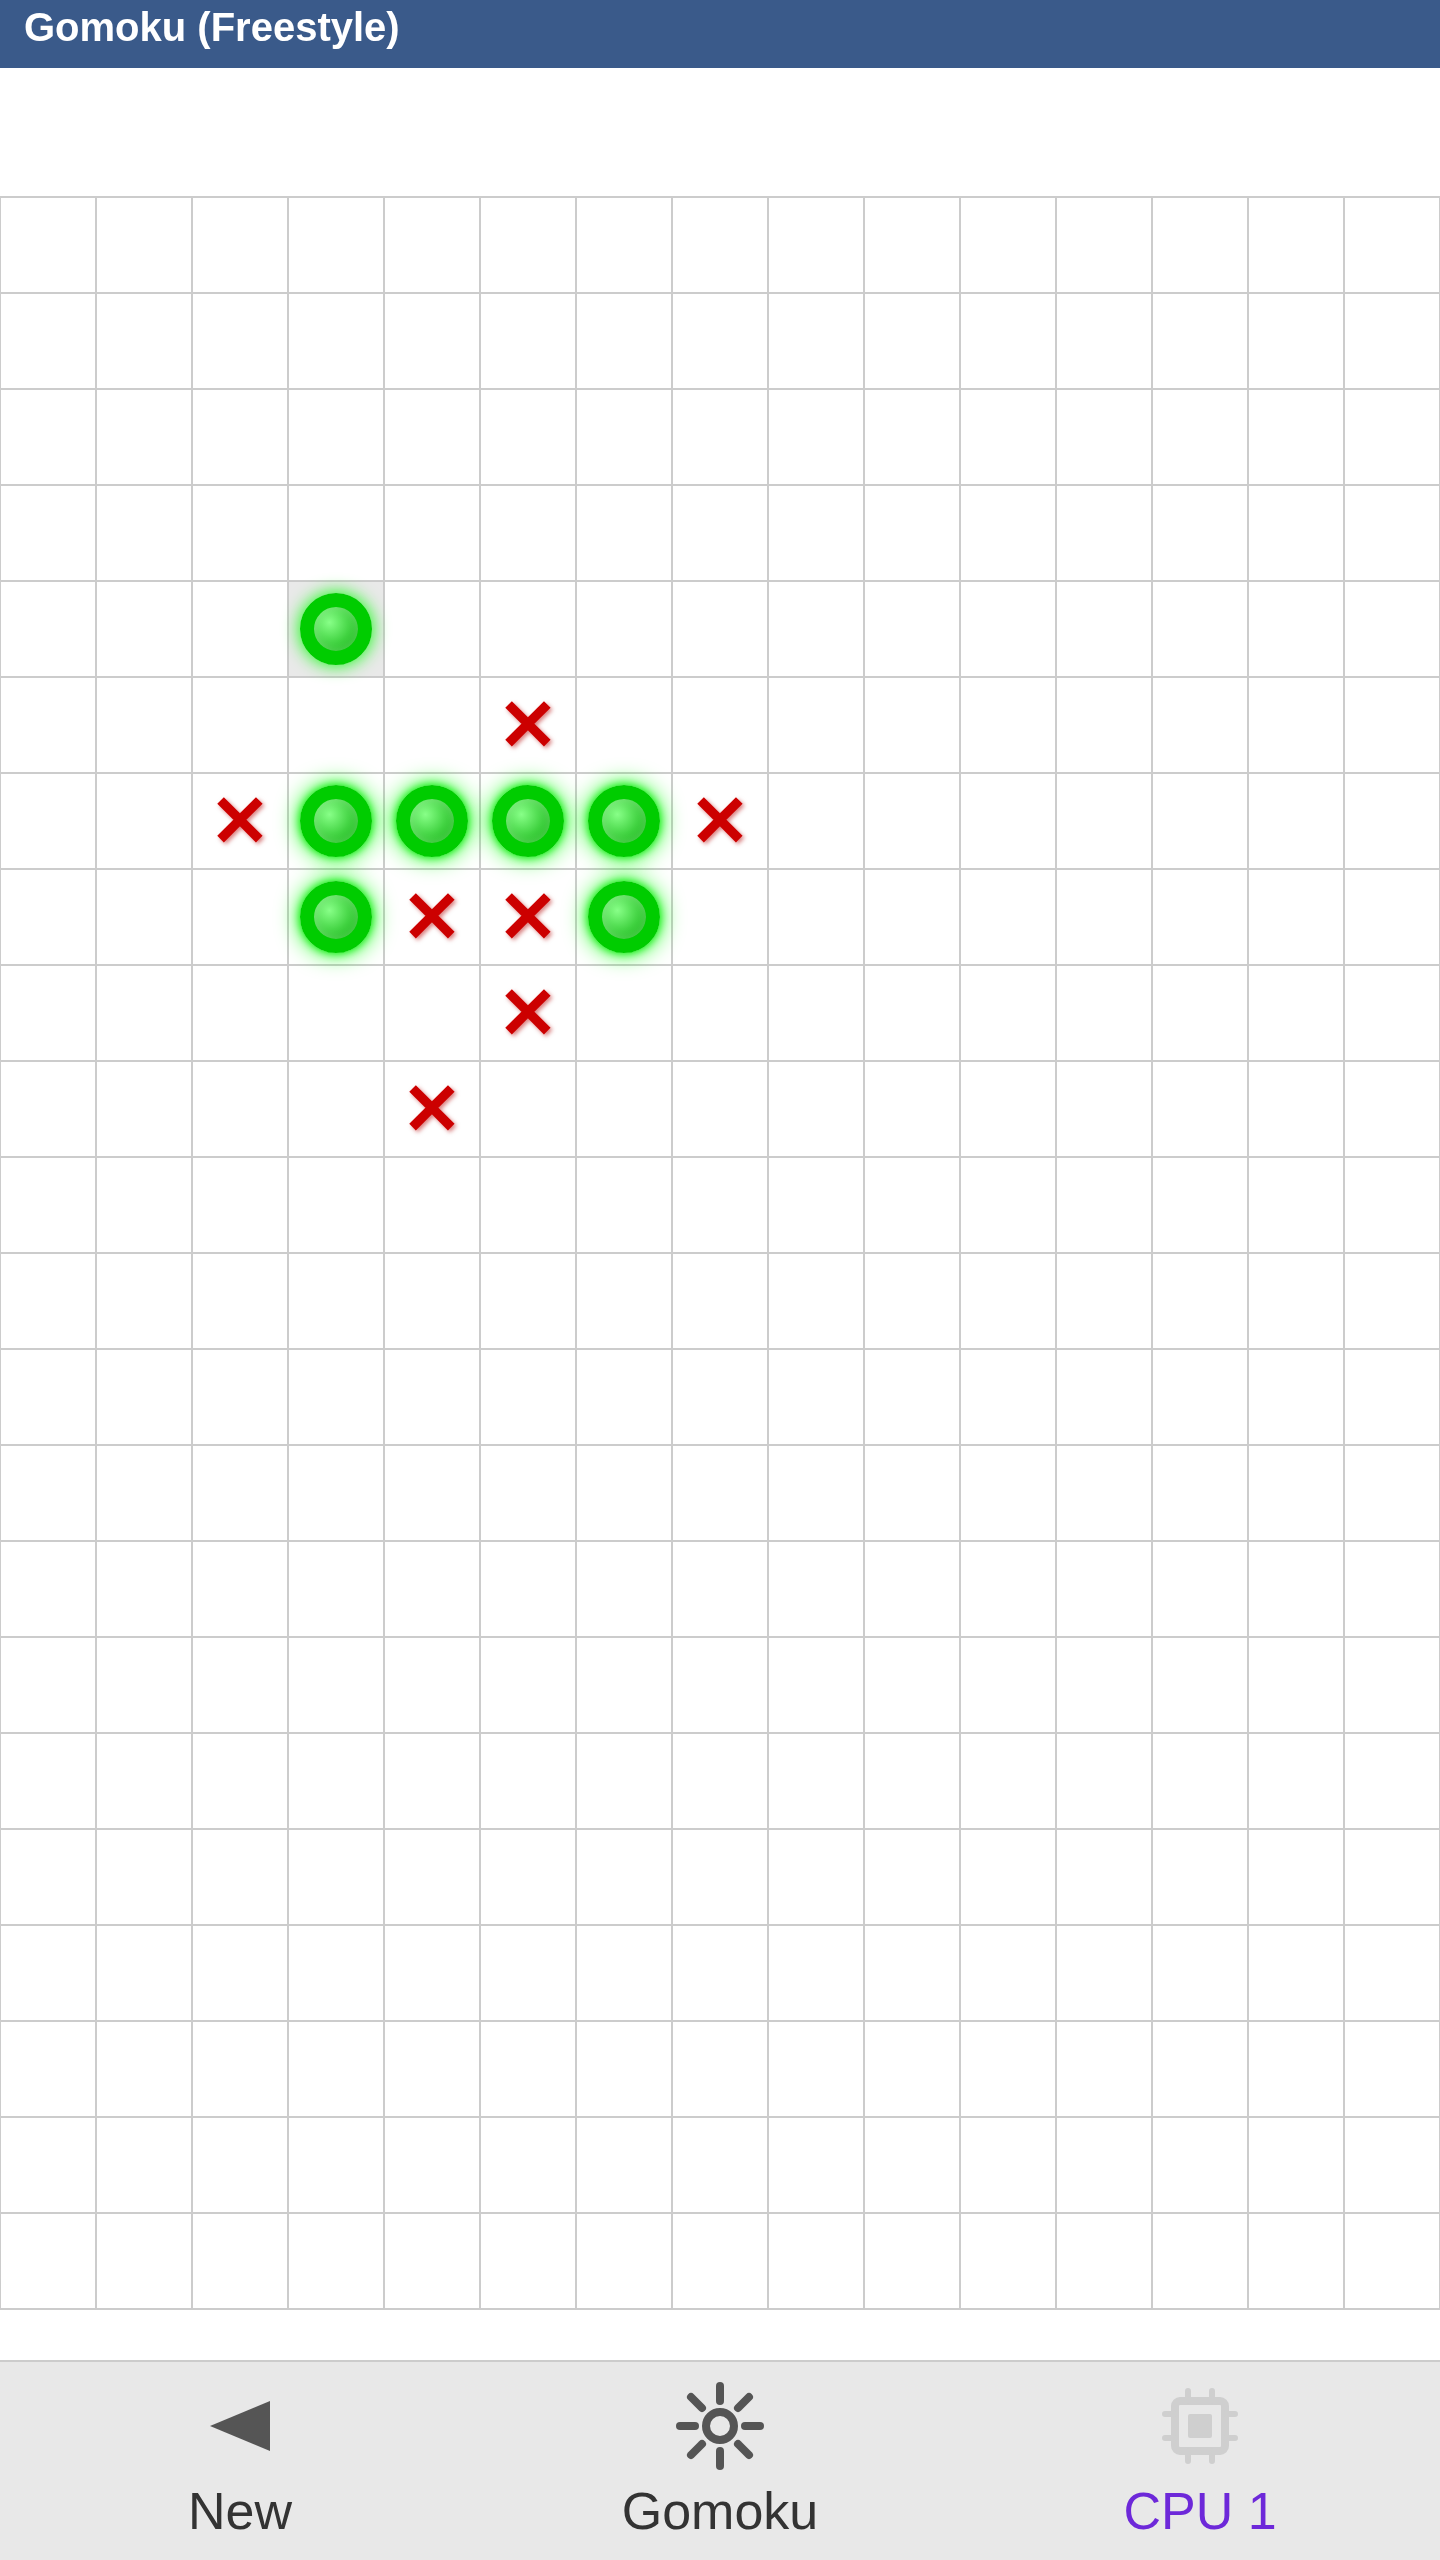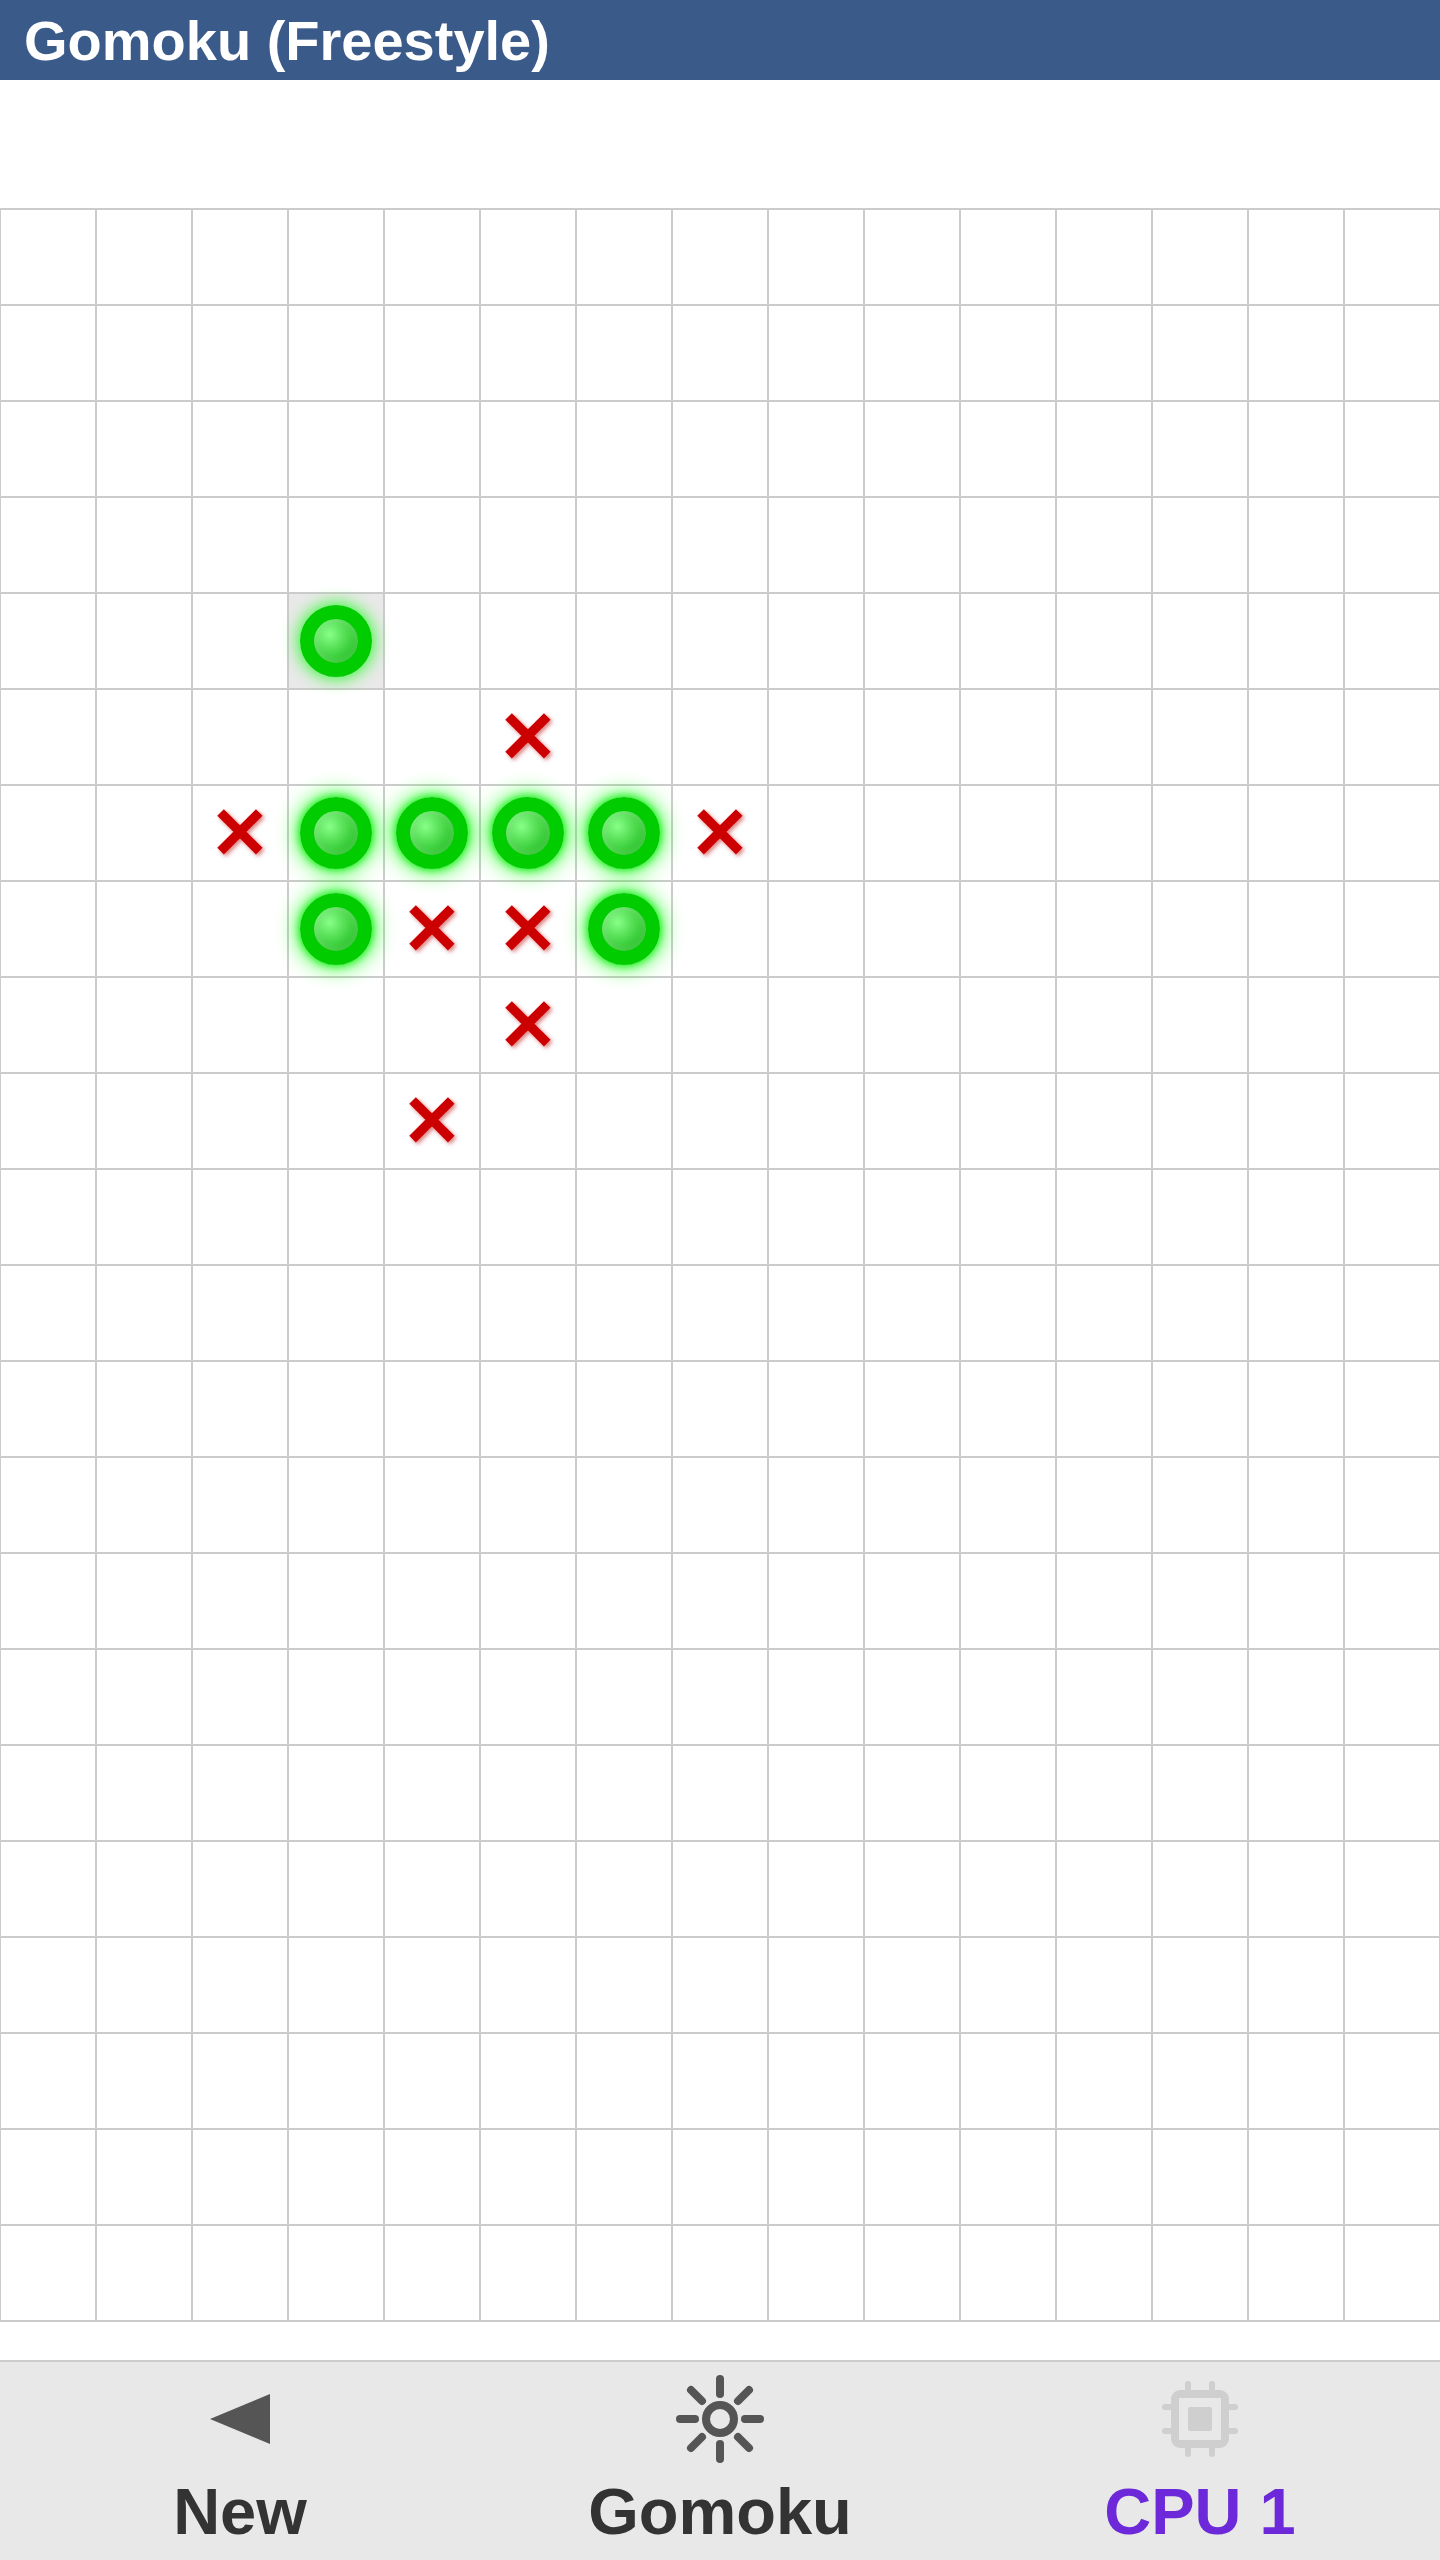--- a/index.html
+++ b/index.html
@@ -12,26 +12,26 @@
       width: 1440px;
       height: 2560px;
       background: #fff;
       font-family: Arial, sans-serif;
       overflow: hidden;
     }
 
     #title-bar {
       background: #3a5a8a;
       color: white;
-      font-size: 56px;
+      font-size: 40px;
       font-weight: bold;
       padding: 18px 24px;
-      height: 80px;
-      display: flex;
-      align-items: center;
+      height: 68px;
+      display: flex;
+      align-items: flex-end;
     }
 
     #game-board {
       position: relative;
       width: 1440px;
       height: 2370px;
       background: #fff;
       overflow: hidden;
     }
 
@@ -74,23 +74,22 @@
       cursor: pointer;
       gap: 10px;
     }
 
     .bottom-btn .icon {
       width: 90px;
       height: 90px;
     }
 
     .bottom-btn .label {
-      font-size: 65px;
+      font-size: 52px;
       color: #333;
-      font-weight: bold;
     }
 
     .bottom-btn.disabled .label {
       color: #6d28d9;
     }
 
     .bottom-btn.disabled .icon {
       opacity: 0.4;
     }
 

